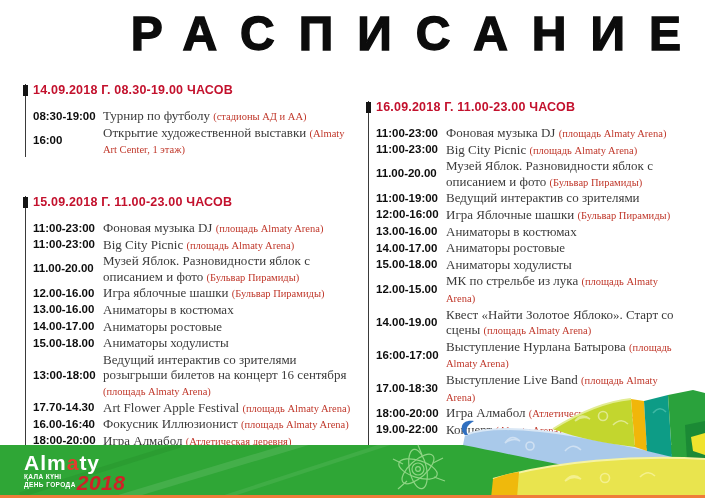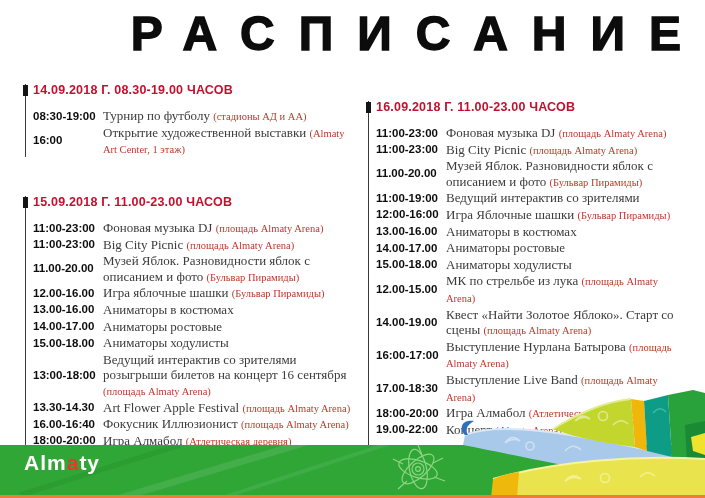--- a/index.html
+++ b/index.html
@@ -105,21 +105,21 @@
       </div>
       <div class="row">
         <span class="time">15.00-18.00</span>
         <span class="desc"><span>Аниматоры ходулисты</span> <span class="loc"></span></span>
       </div>
       <div class="row">
         <span class="time">13:00-18:00</span>
         <span class="desc"><span>Ведущий интерактив со зрителями розыгрыши билетов на концерт 16 сентября</span> <span class="loc">(площадь Almaty Arena)</span></span>
       </div>
       <div class="row">
-        <span class="time">13.30-14.30</span>
+        <span class="time">17.70-14.30</span>
         <span class="desc"><span>Art Flower Apple Festival</span> <span class="loc">(площадь Almaty Arena)</span></span>
       </div>
       <div class="row">
         <span class="time">16.00-16:40</span>
         <span class="desc"><span>Фокусник Иллюзионист</span> <span class="loc">(площадь Almaty Arena)</span></span>
       </div>
       <div class="row">
         <span class="time">18:00-20:00</span>
         <span class="desc"><span>Игра Алмабол</span> <span class="loc">(Атлетическая деревня)</span></span>
       </div>
@@ -193,20 +193,27 @@
   <svg width="705" height="53" viewBox="0 0 705 53">
     <line x1="120" y1="53" x2="330" y2="-10" stroke="rgba(255,255,255,0.10)" stroke-width="7"></line>
     <line x1="200" y1="60" x2="430" y2="-15" stroke="rgba(255,255,255,0.08)" stroke-width="4"></line>
     <line x1="20" y1="50" x2="180" y2="0" stroke="rgba(20,110,30,0.15)" stroke-width="5"></line>
     <line x1="480" y1="58" x2="640" y2="-8" stroke="rgba(255,255,255,0.08)" stroke-width="6"></line>
   </svg>
 </div>
 
 <div class="logo">
   <div class="logo-word"><span>Alm</span><span class="accent">a</span><span>ty</span></div>
+  <div class="logo-bottom">
+    <div class="logo-sub">
+      <div>ҚАЛА КҮНІ</div>
+      <div>ДЕНЬ ГОРОДА</div>
+    </div>
+    <div class="logo-year">2018</div>
+  </div>
 </div>
 
 <svg class="flower" id="flower-1" width="60" height="57" viewBox="0 0 60 57">
   <g fill="none" stroke="#8ed584" stroke-width="1.2">
     <ellipse cx="30" cy="28" rx="20" ry="8.5" transform="rotate(18 30 28)"></ellipse>
     <ellipse cx="30" cy="28" rx="20" ry="8.5" transform="rotate(78 30 28)"></ellipse>
     <ellipse cx="30" cy="28" rx="20" ry="8.5" transform="rotate(138 30 28)"></ellipse>
     <circle cx="30" cy="28" r="6"></circle>
     <circle cx="30" cy="28" r="2.4"></circle>
     <path d="M30,4 L34,14 M55,17 L45,22 M57,40 L46,36 M10,48 L19,40 M5,18 L15,23"></path>

